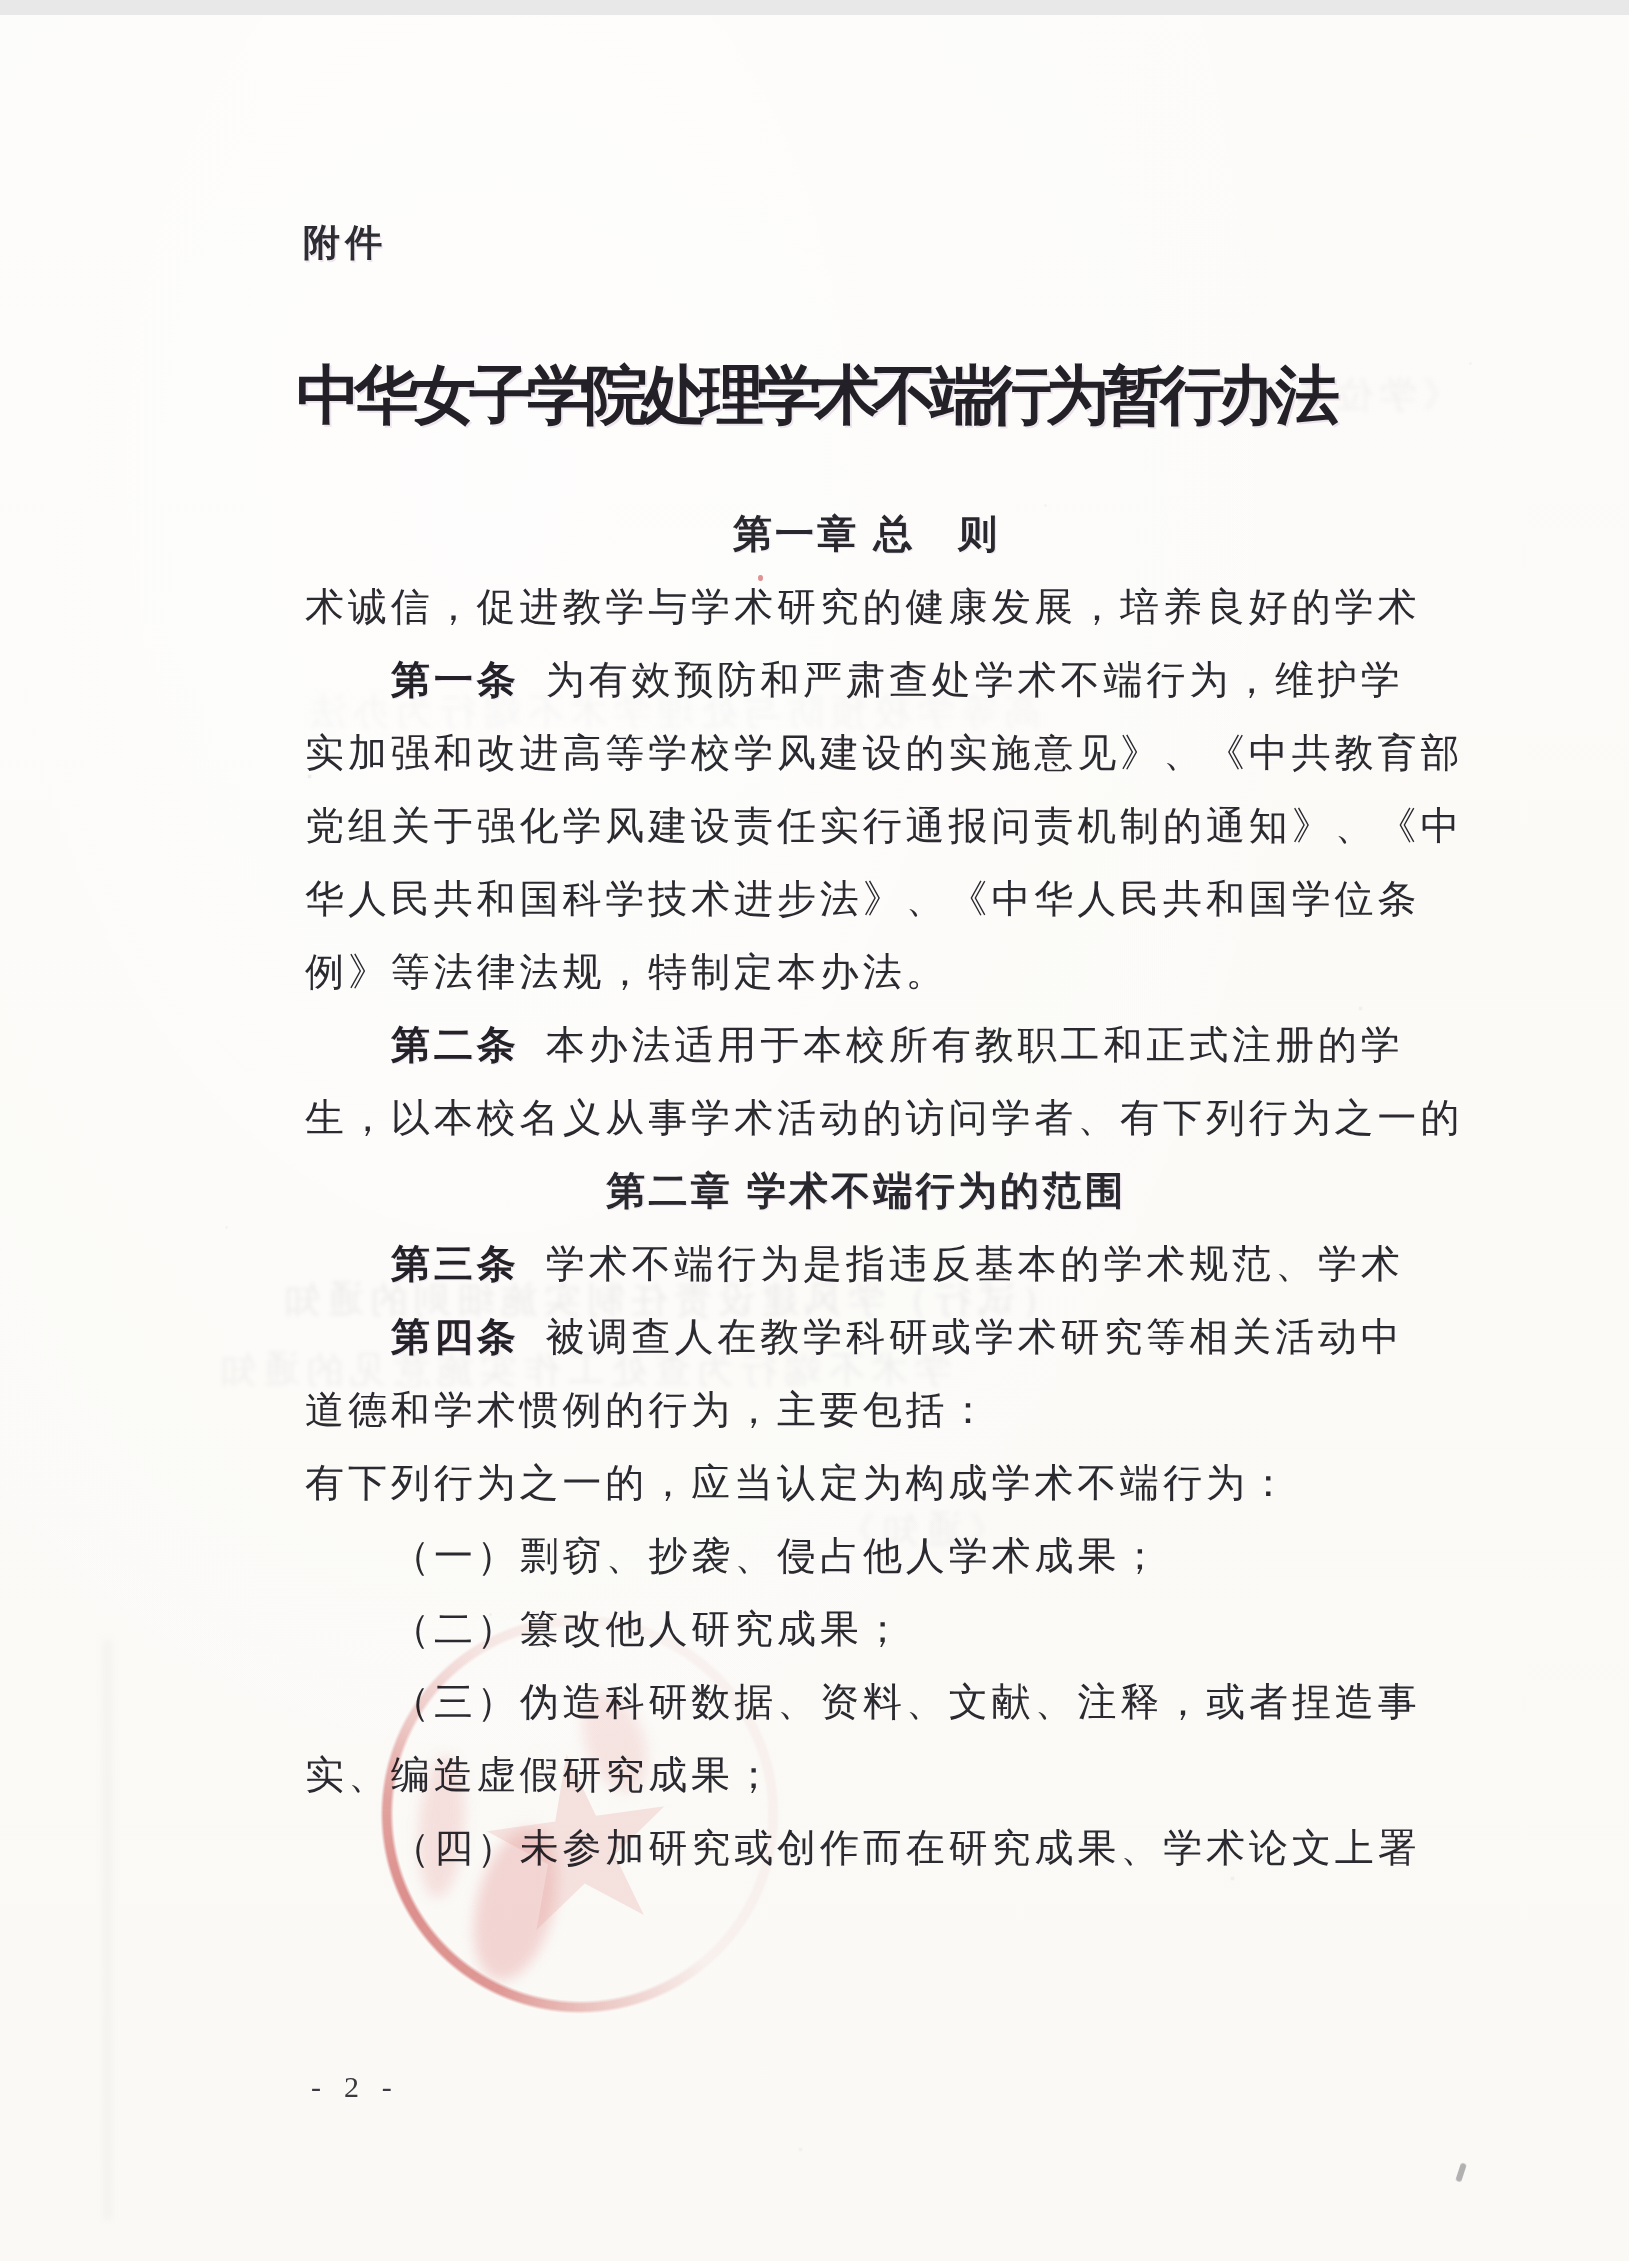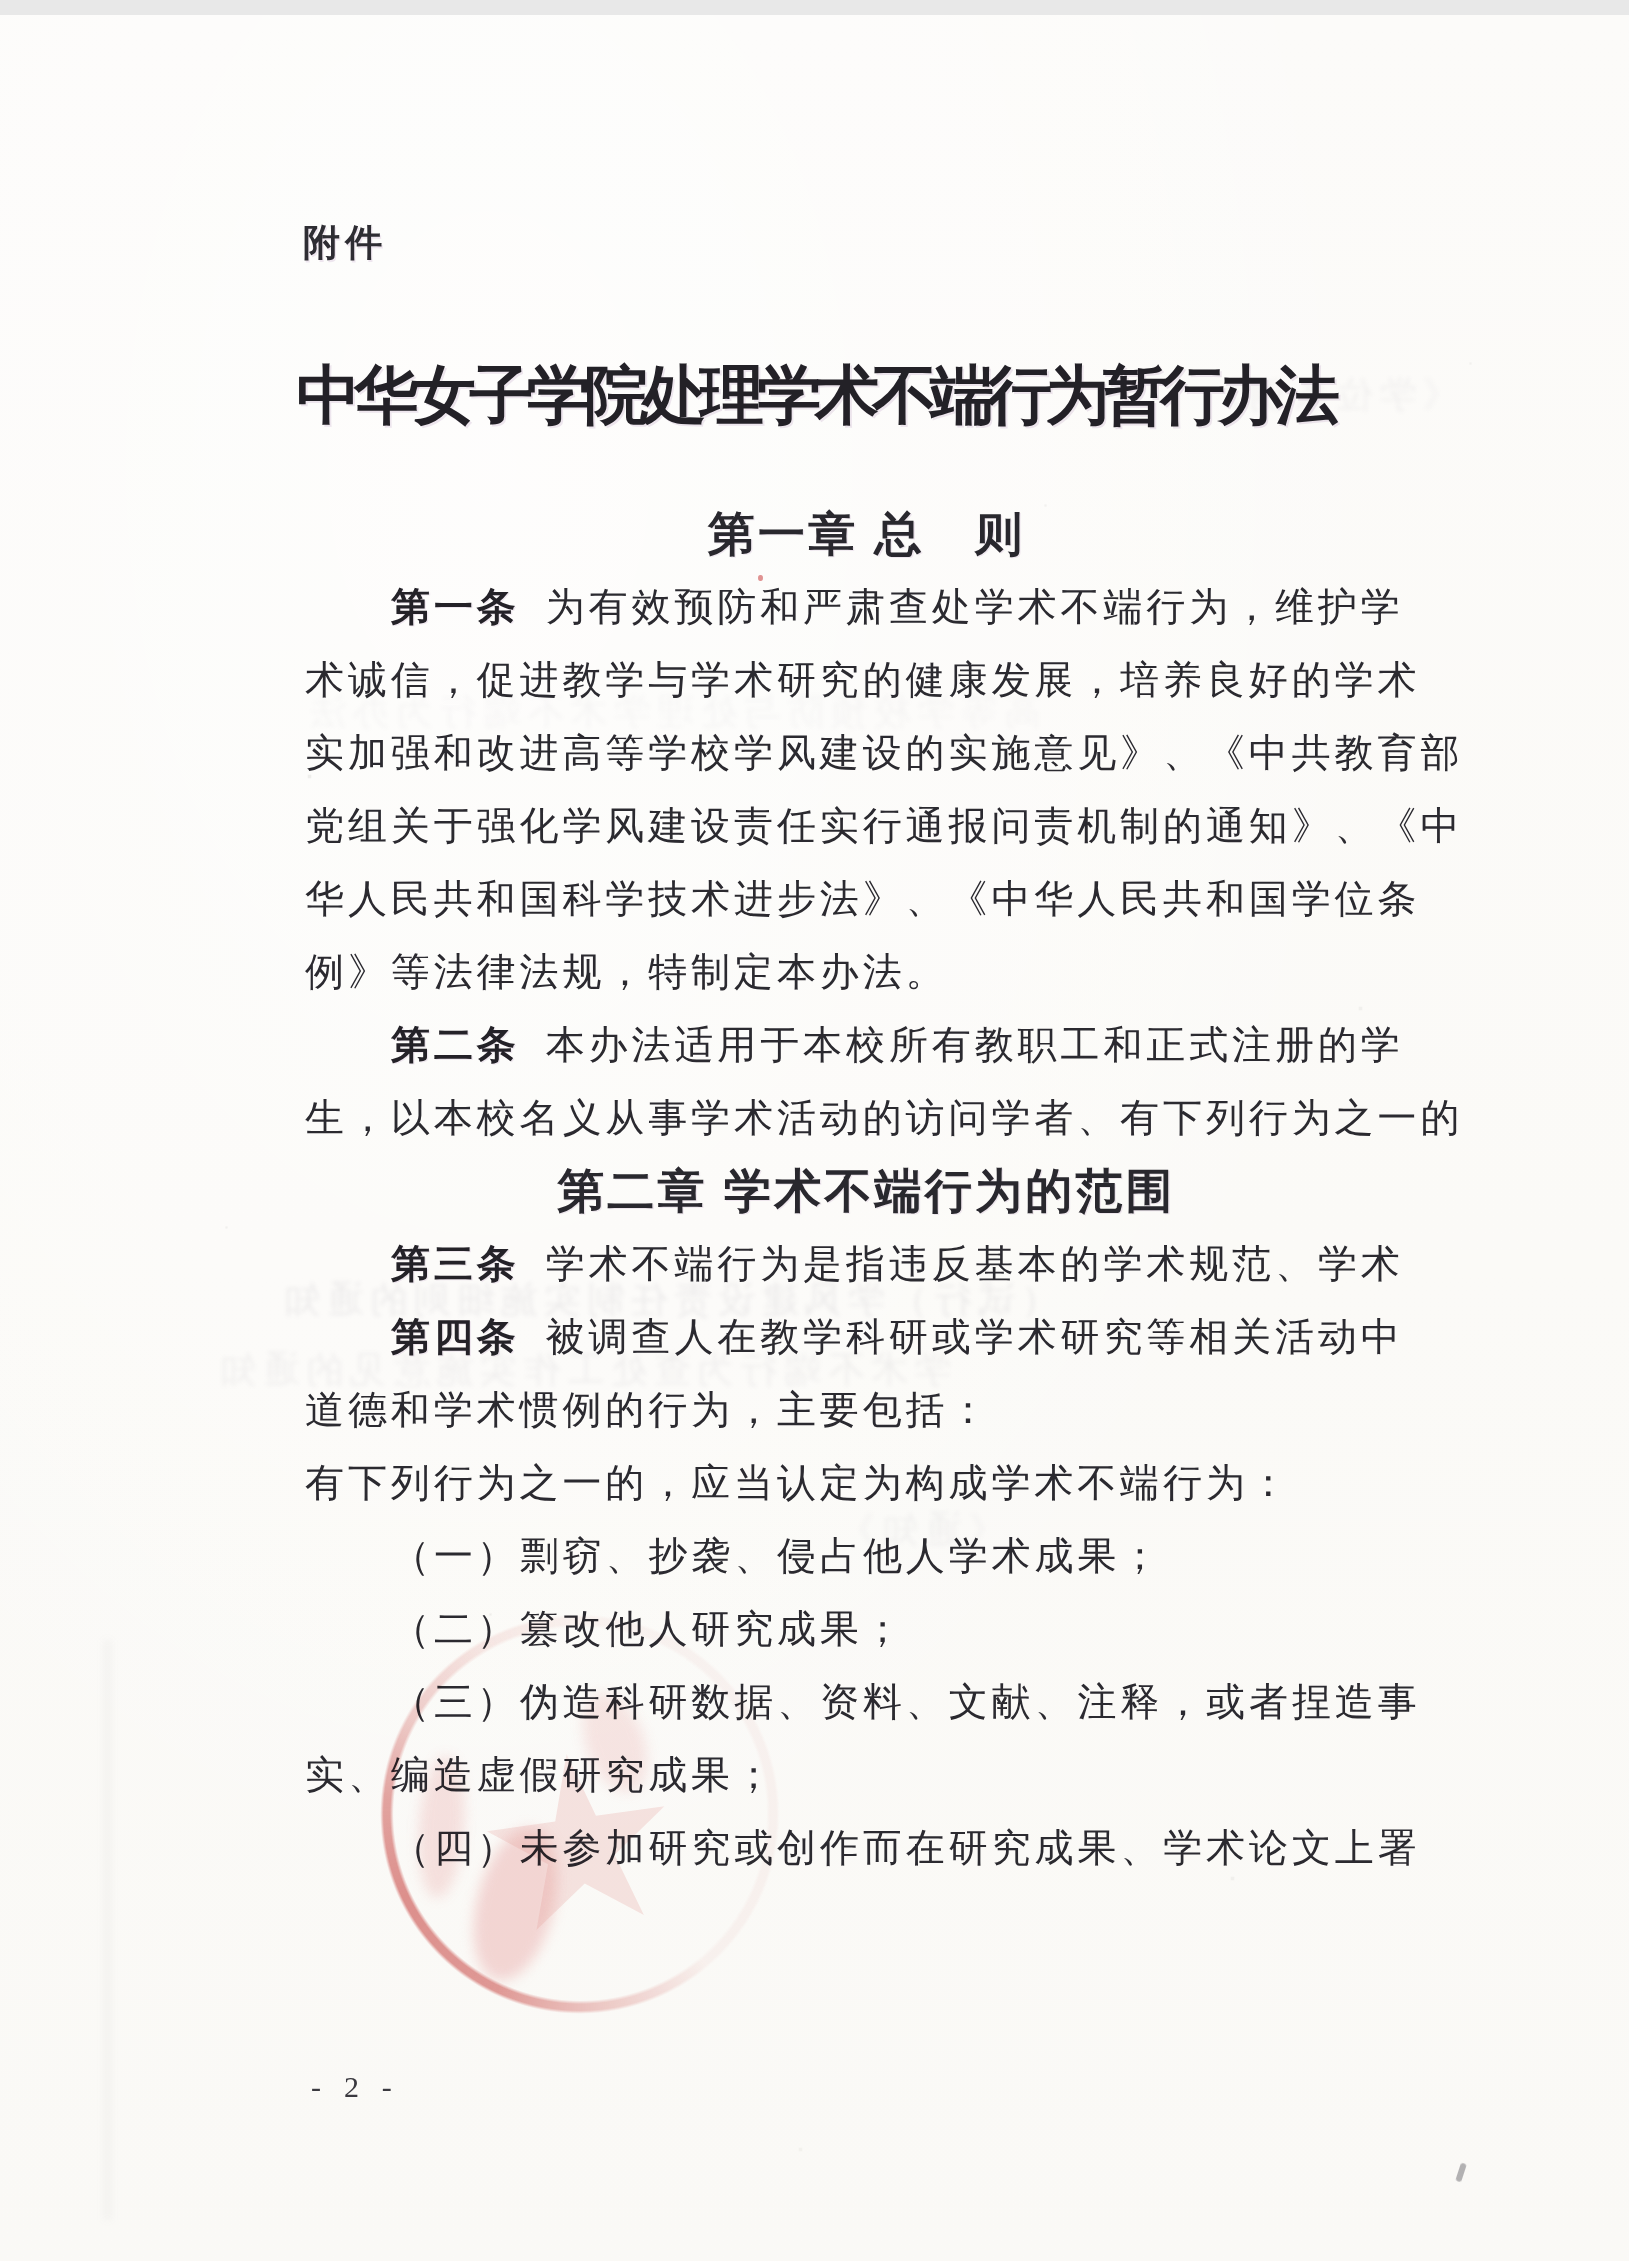--- a/index.html
+++ b/index.html
@@ -45,21 +45,21 @@
   }
   .line{height:73px;white-space:nowrap;}
   .line.indent{text-indent:86px;}
   .line .article-label{
     font-weight:bold;color:#242228;margin-right:26px;
     text-shadow:1.3px 1.3px 0 rgba(140,85,155,0.12);
   }
   .line.chapter{
     text-align:center;text-indent:0;
     font-family:"Liberation Sans","DejaVu Sans",sans-serif;
-    font-weight:700;font-size:47px;letter-spacing:3.2px;
+    font-weight:700;font-size:39px;letter-spacing:3.2px;
     color:#29282e;
     text-shadow:1.3px 1.3px 0 rgba(140,85,155,0.12);
   }
   .page-number{
     position:absolute;left:311px;top:2057px;
     font-size:30px;line-height:1;letter-spacing:7.7px;
     color:#3a393f;
   }
   
   .seal{position:absolute;left:380px;top:1599px;width:400px;height:400px;
@@ -122,22 +122,22 @@
   <div class="bleed b3">学术不端行为查处工作实施意见的通知</div>
   <div class="bleed b4">《通知》</div>
   <div class="bleed b5">高等学校预防与处理学术不端行为办法</div>
 
   <div class="attachment">附件</div>
 
   <h1 class="doc-title" style="margin:0;">中华女子学院处理学术不端行为暂行办法</h1>
 
   <div class="doc-body" id="doc-lines">
       <div class="line chapter">第一章 总　则</div>
+      <div class="line">术诚信，促进教学与学术研究的健康发展，培养良好的学术</div>
       <div class="line indent"><span class="article-label">第一条</span>为有效预防和严肃查处学术不端行为，维护学</div>
-      <div class="line">术诚信，促进教学与学术研究的健康发展，培养良好的学术</div>
       <div class="line">实加强和改进高等学校学风建设的实施意见》、《中共教育部</div>
       <div class="line">党组关于强化学风建设责任实行通报问责机制的通知》、《中</div>
       <div class="line">华人民共和国科学技术进步法》、《中华人民共和国学位条</div>
       <div class="line">例》等法律法规，特制定本办法。</div>
       <div class="line indent"><span class="article-label">第二条</span>本办法适用于本校所有教职工和正式注册的学</div>
       <div class="line">生，以本校名义从事学术活动的访问学者、有下列行为之一的</div>
       <div class="line chapter">第二章 学术不端行为的范围</div>
       <div class="line indent"><span class="article-label">第三条</span>学术不端行为是指违反基本的学术规范、学术</div>
       <div class="line indent"><span class="article-label">第四条</span>被调查人在教学科研或学术研究等相关活动中</div>
       <div class="line">道德和学术惯例的行为，主要包括：</div>

